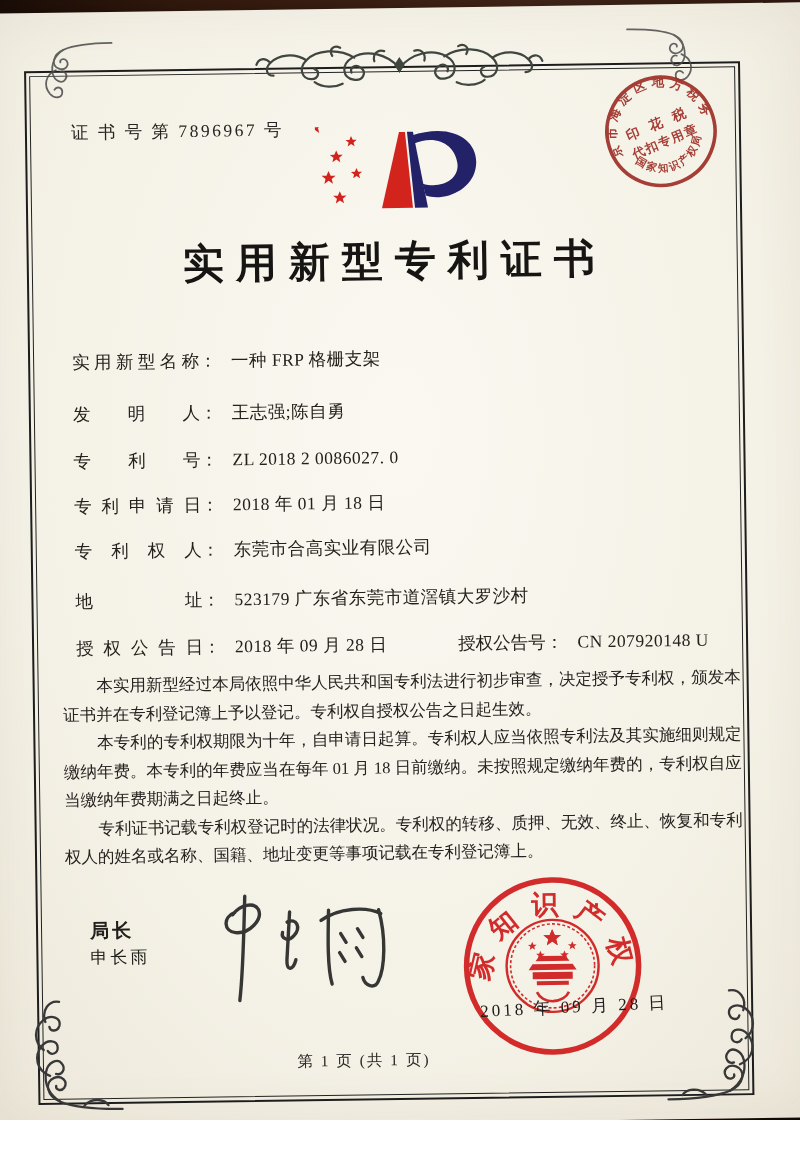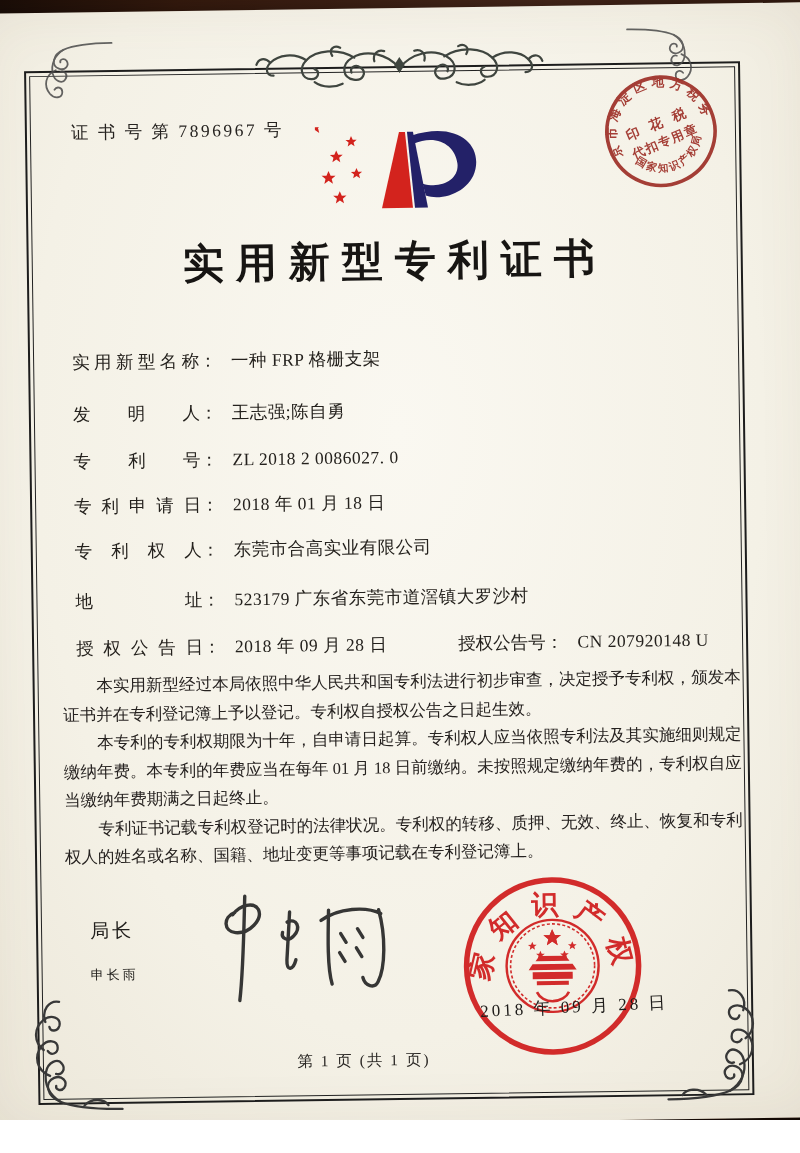--- a/index.html
+++ b/index.html
@@ -30,22 +30,22 @@
   .field-row{position:absolute;left:42px;right:8px;font-size:17.5px;color:#24211d;white-space:nowrap;}
   .field-label{display:inline-block;width:127px;text-align:justify;text-align-last:justify;
                vertical-align:top;}
   .field-colon{display:inline-block;}
   .field-value{display:inline-block;margin-left:10px;letter-spacing:.5px;}
   .grant-extra{position:absolute;left:382px;top:0;}
   .grant-extra .field-label{width:auto;text-align:left;text-align-last:auto;}
   .paras{position:absolute;left:28px;right:6px;top:600px;font-size:16.5px;line-height:28.5px;
          color:#262220;text-align:justify;}
   .paras p{margin:0;text-indent:2.05em;}
-  .sig-title{position:absolute;left:52px;top:846px;font-size:19px;letter-spacing:3px;color:#22201d;}
-  .sig-name{position:absolute;left:52px;top:894px;font-size:13px;letter-spacing:3px;color:#22201d;}
+  .sig-title{position:absolute;left:52px;top:846px;font-size:19px;letter-spacing:3px;color:#22201d;font-weight:bold;}
+  .sig-name{position:absolute;left:52px;top:874px;font-size:17px;letter-spacing:3px;color:#22201d;}
   .signature{position:absolute;left:150px;top:818px;}
   .seal{position:absolute;left:414px;top:798px;}
   .seal-date{position:absolute;left:441px;top:929px;width:230px;font-size:17px;
              letter-spacing:3px;color:#1d1b19;transform:rotate(-2deg);white-space:nowrap;}
   .footer{position:absolute;left:0;right:64px;top:982px;text-align:center;font-size:15.5px;
           letter-spacing:2px;color:#2a2724;}
 </style>
 </head>
 <body>
 

